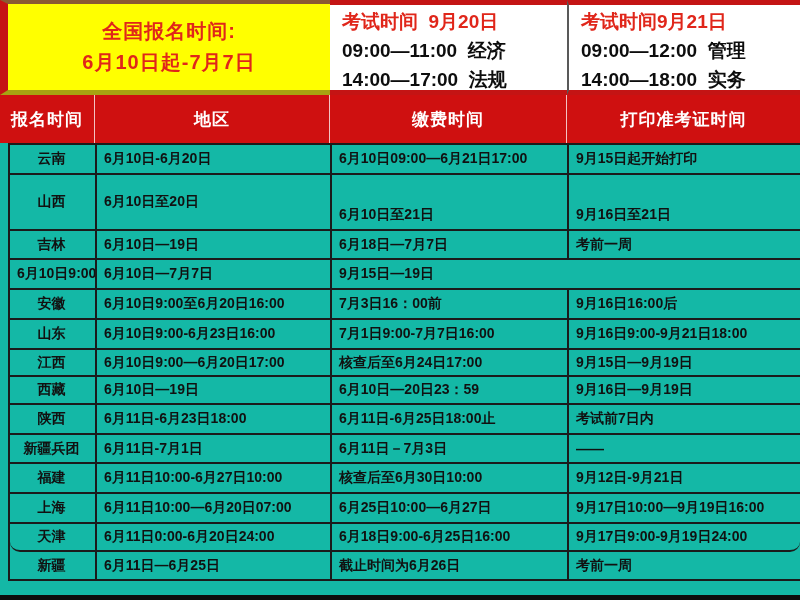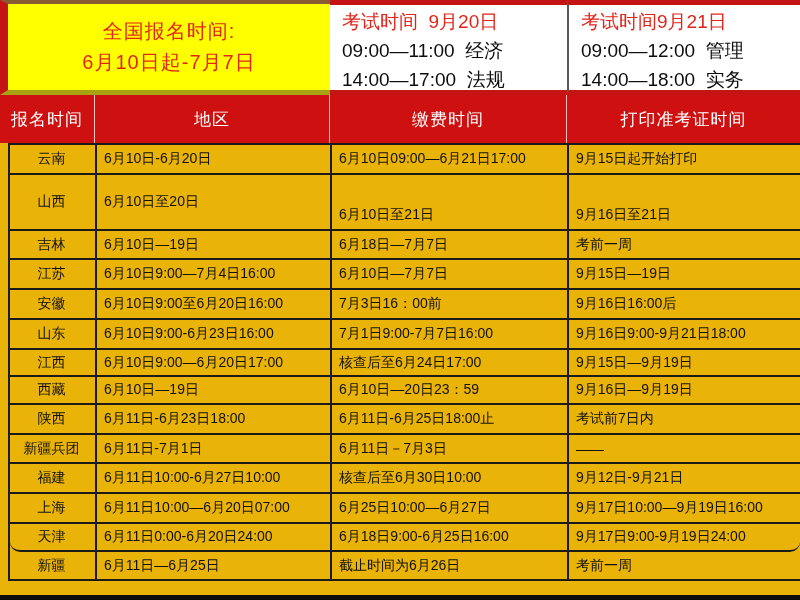--- a/index.html
+++ b/index.html
@@ -1,20 +1,20 @@
 <!DOCTYPE html>
 <html><head>
 <meta charset="utf-8">
 <style>
   * { margin:0; padding:0; box-sizing:border-box; }
   html,body { background:#ffffff; }
   body { font-family:"Liberation Sans","DejaVu Sans",sans-serif; }
   .page{
-    position:relative; width:800px; height:600px; background:#eab308;
-    overflow:hidden; font-weight:normal; color:#111;padding-left:28px;
+    position:relative; width:800px; height:600px; background:#14b8a6;
+    overflow:hidden; font-weight:bold; color:#111;padding-left:28px;
   }
   
   .banner{ position:absolute; left:0; top:0; width:800px; height:95px; }
   .nat{
     position:absolute; left:0; top:0; width:330px; height:95px;
     background:var(--yellow,#ffff00);
     border-top:4px solid #8a5a33;
     border-left:8px solid #c51414;
     border-bottom:5px solid #a7a312;
     display:flex; flex-direction:column; justify-content:center; align-items:center;
@@ -108,21 +108,20 @@
         <div class="td vbottom">6月10日至21日</div>
         <div class="td vbottom">9月16日至21日</div>
       </div>
       <div class="trow" style="height: 29px;">
         <div class="td region">吉林</div>
         <div class="td">6月10日—19日</div>
         <div class="td">6月18日—7月7日</div>
         <div class="td">考前一周</div>
       </div>
       <div class="trow" style="height: 30px;">
-        <div class="td region">江苏</div>
         <div class="td">6月10日9:00—7月4日16:00</div>
         <div class="td">6月10日—7月7日</div>
         <div class="td">9月15日—19日</div>
       </div>
       <div class="trow" style="height: 30px;">
         <div class="td region">安徽</div>
         <div class="td">6月10日9:00至6月20日16:00</div>
         <div class="td">7月3日16：00前</div>
         <div class="td">9月16日16:00后</div>
       </div>

